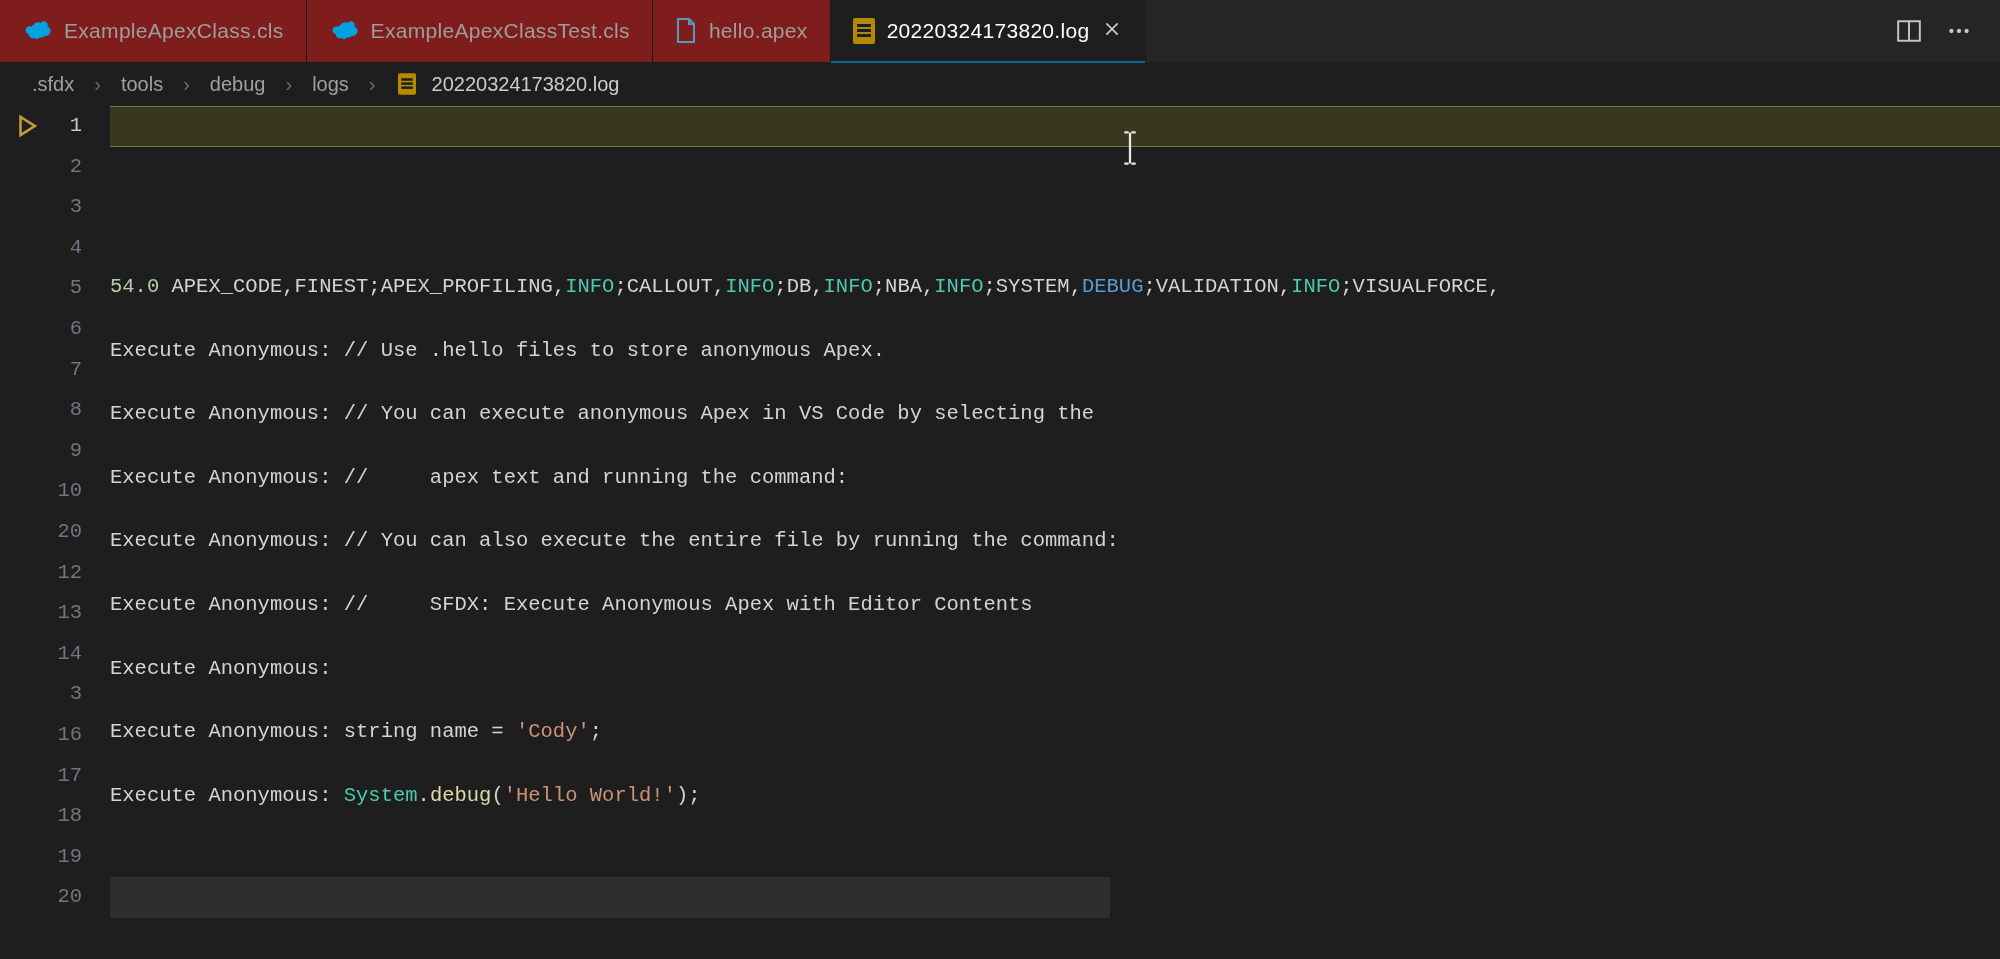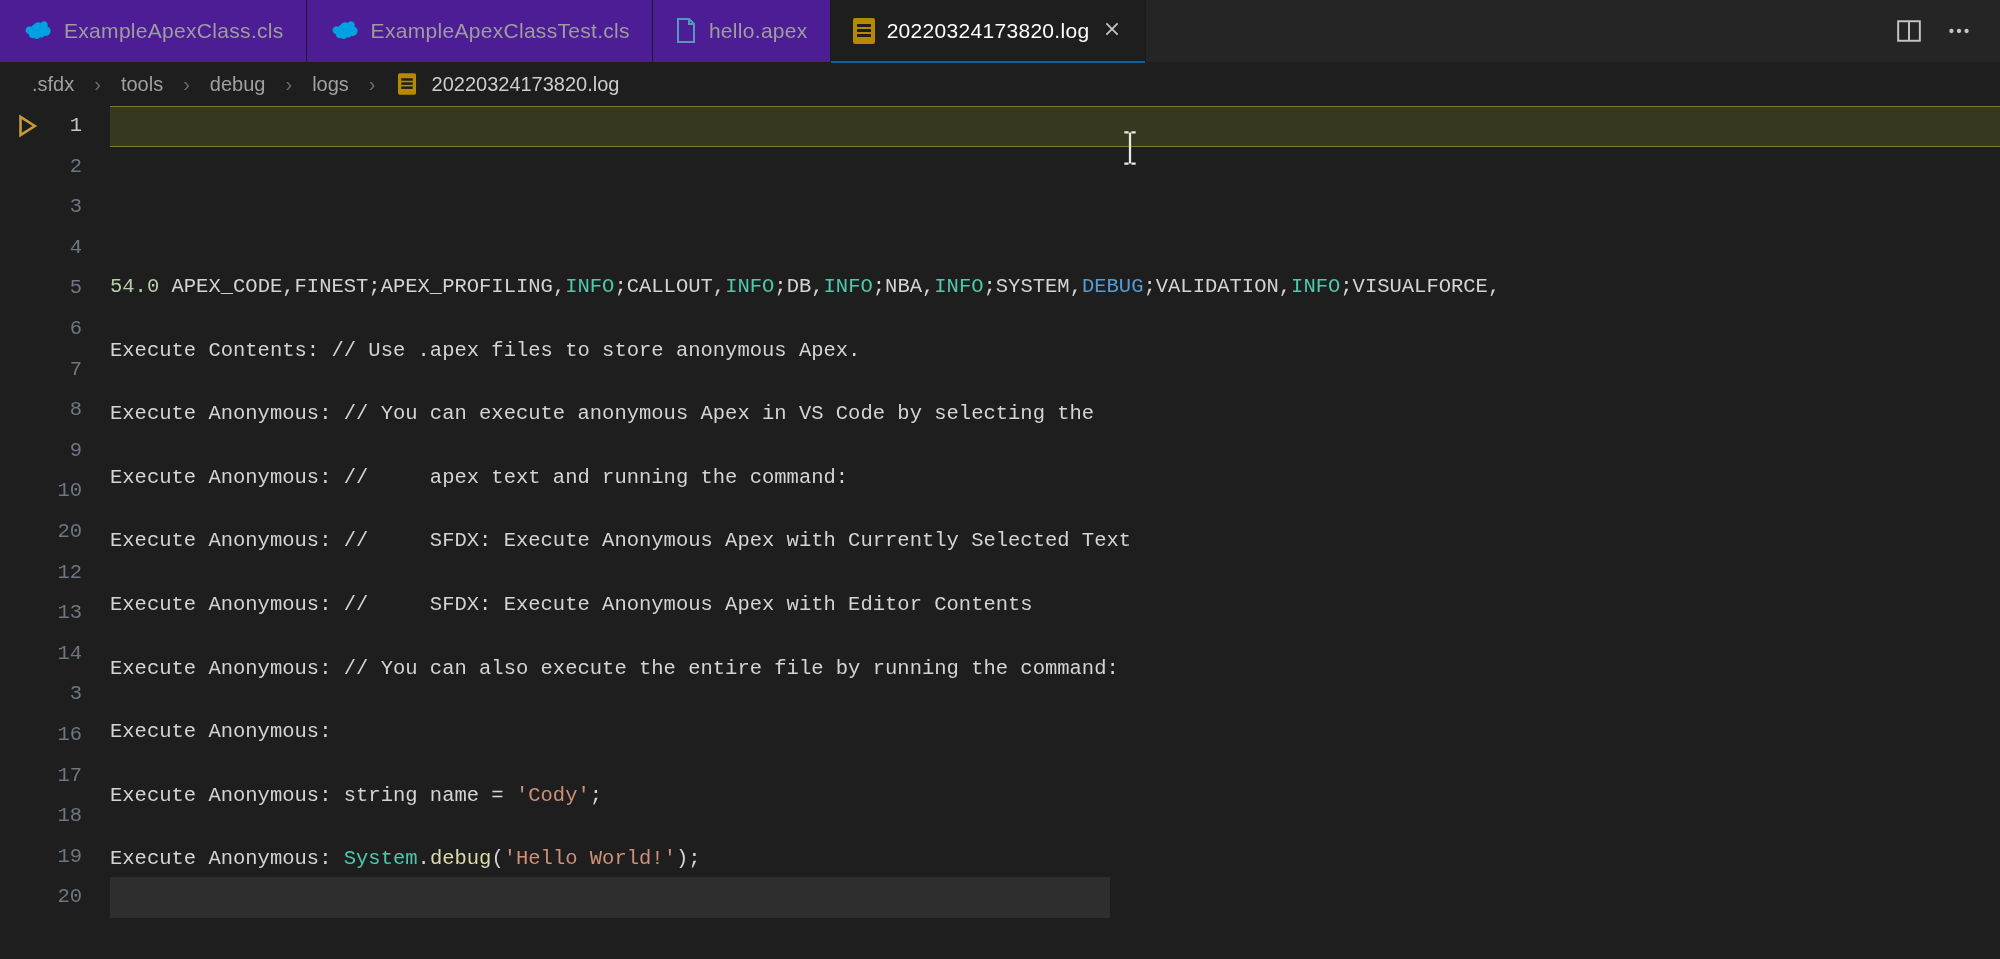--- a/index.html
+++ b/index.html
@@ -20,21 +20,21 @@
     height: 62px;
     background: #252526;
   }
   .tab {
     display: flex;
     align-items: center;
     padding: 0 22px;
     gap: 12px;
     color: #9d9d9d;
     border-right: 1px solid #1b1b1b;
-    background: #4c1d95;
+    background: #7f1d1d;
     font-size: 21px;
     letter-spacing: 0.3px;
     font-family: -apple-system, "Segoe UI", Arial, sans-serif;
     cursor: pointer;
     position: relative;
   }
   .tab.active {
     background: #1e1e1e;
     color: #ffffff;
   }
@@ -268,26 +268,25 @@
     <div class="line1-hl"></div>
     <div class="line20-hl"></div>
     <span class="cursor-ibeam" style="left:936px;">
       <svg width="20" height="34" viewBox="0 0 12 24">
           <path stroke="#e8e8e8" stroke-width="1.6" fill="none" d="M2 1h3M7 1h3M6 1v22M2 23h3M7 23h3"></path>
         </svg>
     </span>
 
     <div class="code-content">
 <div class="line"><span class="c-num">54.0</span><span> APEX_CODE,FINEST;APEX_PROFILING,</span><span class="c-info">INFO</span>;CALLOUT,<span class="c-info">INFO</span>;DB,<span class="c-info">INFO</span>;NBA,<span class="c-info">INFO</span>;SYSTEM,<span class="c-debug">DEBUG</span>;VALIDATION,<span class="c-info">INFO</span>;VISUALFORCE,</div>
-<div class="line">Execute Contents: // Use .apex files to store anonymous Apex.</div>
+<div class="line">Execute Anonymous: // Use .hello files to store anonymous Apex.</div>
 <div class="line">Execute Anonymous: // You can execute anonymous Apex in VS Code by selecting the</div>
 <div class="line">Execute Anonymous: //     apex text and running the command:</div>
-<div class="line">Execute Anonymous: //     SFDX: Execute Anonymous Apex with Currently Selected Text</div>
+<div class="line">Execute Anonymous: // You can also execute the entire file by running the command:</div>
 <div class="line">Execute Anonymous: //     SFDX: Execute Anonymous Apex with Editor Contents</div>
-<div class="line">Execute Anonymous: // You can also execute the entire file by running the command:</div>
 <div class="line">Execute Anonymous:</div>
 <div class="line"><span>Execute Anonymous: string name = </span><span class="c-str">'Cody'</span>;</div>
 <div class="line"><span>Execute Anonymous: </span><span class="c-sys">System</span>.<span class="c-meth">debug</span>(<span class="c-str">'Hello World!'</span>);</div>
 
 
 
 
 
 
 

